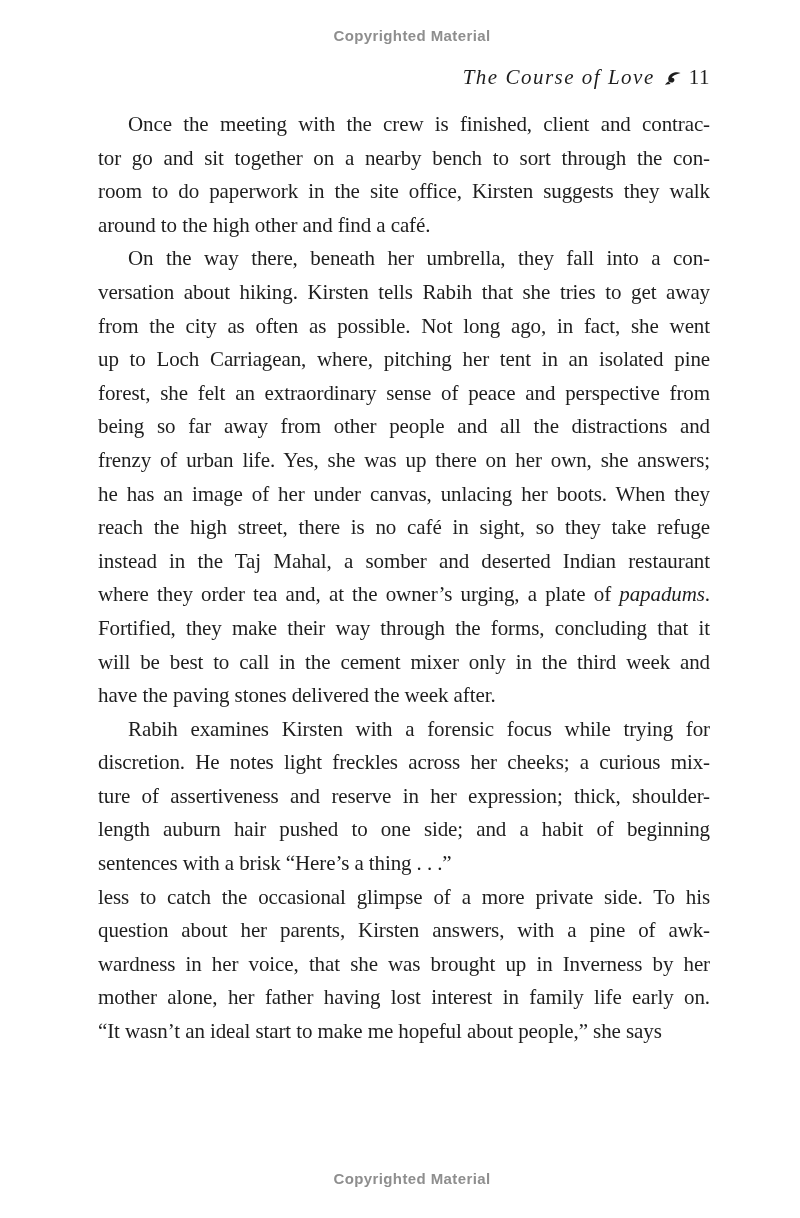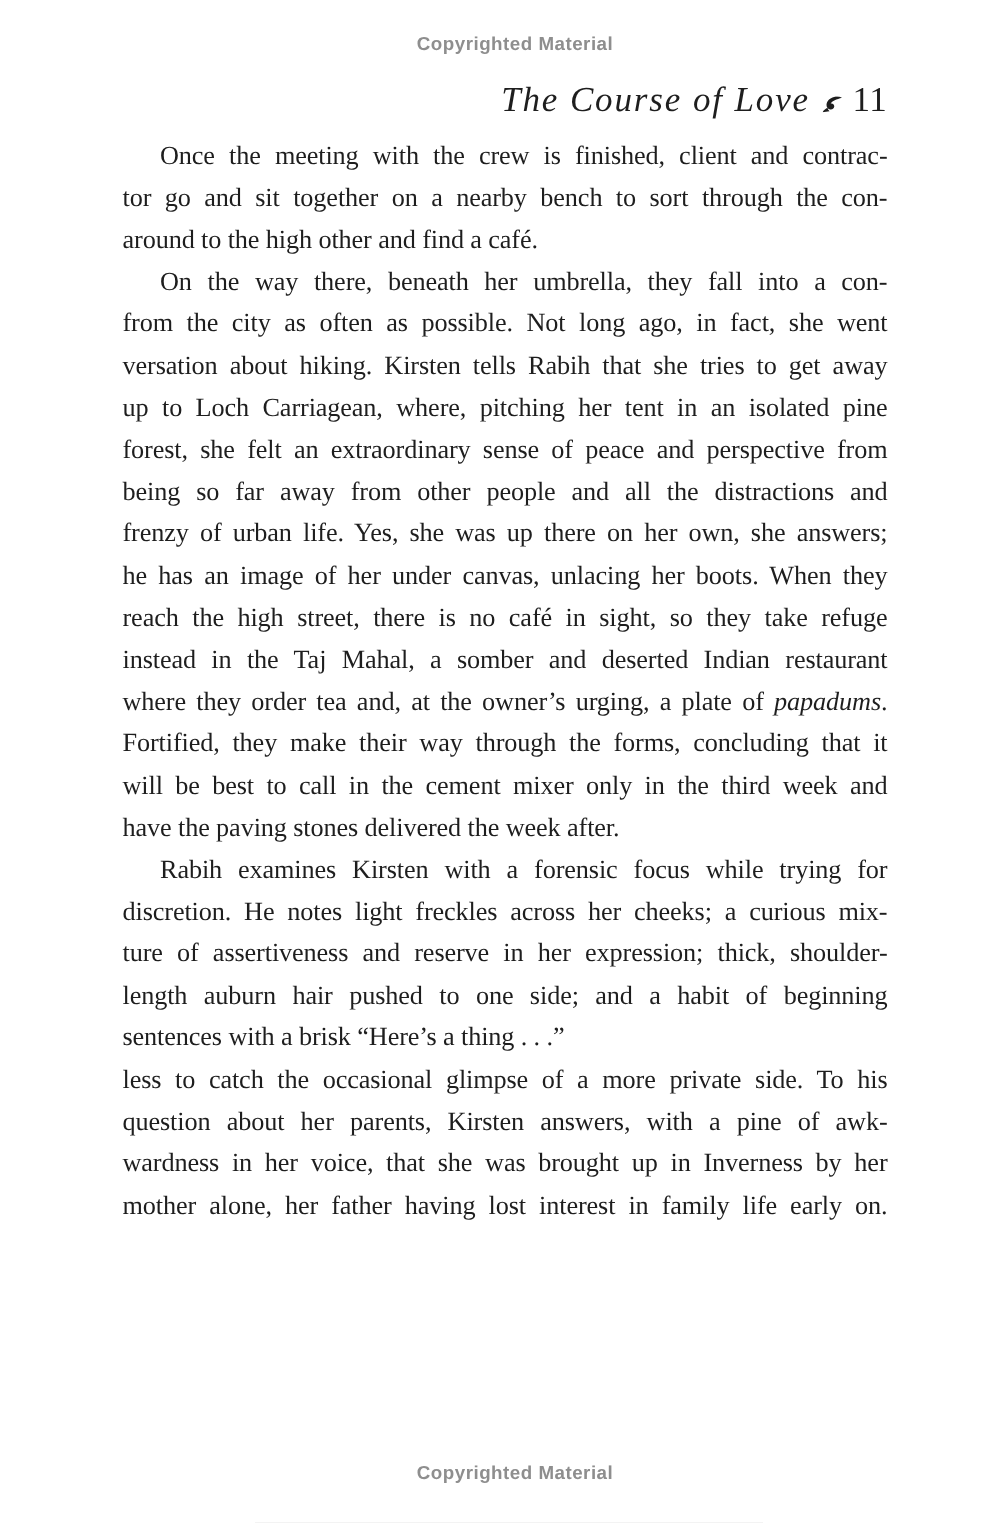--- a/index.html
+++ b/index.html
@@ -19,21 +19,21 @@
     font-family:"Liberation Sans", sans-serif;
     font-size:15px;font-weight:bold;
     color:#8e8e8e;
     letter-spacing:0.4px;
   }
   .watermark.top{top:27px;}
   .watermark.bottom{top:1170px;}
   .running-header{
     position:absolute;top:65px;left:98px;width:612px;
     text-align:right;
-    font-size:28px;
+    font-size:21px;
     white-space:nowrap;
   }
   .running-header .title{
     font-style:italic;
     letter-spacing:1.5px;
   }
   .running-header .fleuron{
     display:inline-block;
     margin:0 8px 0 10px;
     vertical-align:baseline;
@@ -75,26 +75,27 @@
   <div class="running-header">
     <span class="title">The Course of Love</span><span class="fleuron"><svg width="16" height="13" viewBox="0 0 16 13" xmlns="http://www.w3.org/2000/svg">
           <path fill="#1e1e1e" d="M15.6 1.1 C 11.2 -1.1 5.2 1.2 3.6 5.0 C 2.5 7.7 3.8 10.3 6.2 10.6 C 8.2 10.8 9.6 9.4 9.4 7.7 C 9.2 6.2 7.8 5.4 6.5 5.9 C 7.6 3.7 11.3 2.3 15.6 1.1 Z M3.9 9.2 C 2.1 10.1 1.0 11.2 0 12.7 L 5.6 12.0 C 4.7 11.1 4.1 10.2 3.9 9.2 Z"></path>
         </svg></span><span class="pagenum">11</span>
   </div>
 
   <div class="body-text">
       <div class="para">
         <div class="line firstline"><span>Once the meeting with the crew is finished, client and contrac-</span></div>
         <div class="line"><span>tor go and sit together on a nearby bench to sort through the con-</span></div>
+        <div class="line"><span>room to do paperwork in the site office, Kirsten suggests they walk</span></div>
         <div class="line lastline"><span>around to the high other and find a café.</span></div>
       </div>
       <div class="para">
         <div class="line firstline"><span>On the way there, beneath her umbrella, they fall into a con-</span></div>
+        <div class="line"><span>versation about hiking. Kirsten tells Rabih that she tries to get away</span></div>
         <div class="line"><span>from the city as often as possible. Not long ago, in fact, she went</span></div>
-        <div class="line"><span>versation about hiking. Kirsten tells Rabih that she tries to get away</span></div>
         <div class="line"><span>up to Loch Carriagean, where, pitching her tent in an isolated pine</span></div>
         <div class="line"><span>forest, she felt an extraordinary sense of peace and perspective from</span></div>
         <div class="line"><span>being so far away from other people and all the distractions and</span></div>
         <div class="line"><span>frenzy of urban life. Yes, she was up there on her own, she answers;</span></div>
         <div class="line"><span>he has an image of her under canvas, unlacing her boots. When they</span></div>
         <div class="line"><span>reach the high street, there is no café in sight, so they take refuge</span></div>
         <div class="line"><span>instead in the Taj Mahal, a somber and deserted Indian restaurant</span></div>
         <div class="line"><span>where they order tea and, at the owner’s urging, a plate of </span><span class="em">papadums</span><span>.</span></div>
         <div class="line"><span>Fortified, they make their way through the forms, concluding that it</span></div>
         <div class="line"><span>will be best to call in the cement mixer only in the third week and</span></div>
@@ -105,18 +106,19 @@
         <div class="line"><span>discretion. He notes light freckles across her cheeks; a curious mix-</span></div>
         <div class="line"><span>ture of assertiveness and reserve in her expression; thick, shoulder-</span></div>
         <div class="line"><span>length auburn hair pushed to one side; and a habit of beginning</span></div>
         <div class="line lastline"><span>sentences with a brisk “Here’s a thing . . .”</span></div>
       </div>
       <div class="para">
         <div class="line"><span>less to catch the occasional glimpse of a more private side. To his</span></div>
         <div class="line"><span>question about her parents, Kirsten answers, with a pine of awk-</span></div>
         <div class="line"><span>wardness in her voice, that she was brought up in Inverness by her</span></div>
         <div class="line"><span>mother alone, her father having lost interest in family life early on.</span></div>
+        <div class="line lastline"><span>“It wasn’t an ideal start to make me hopeful about people,” she says</span></div>
       </div>
     </div>
 
   <div class="watermark bottom">Copyrighted Material</div>
 
 </div>
 
 </body></html>

